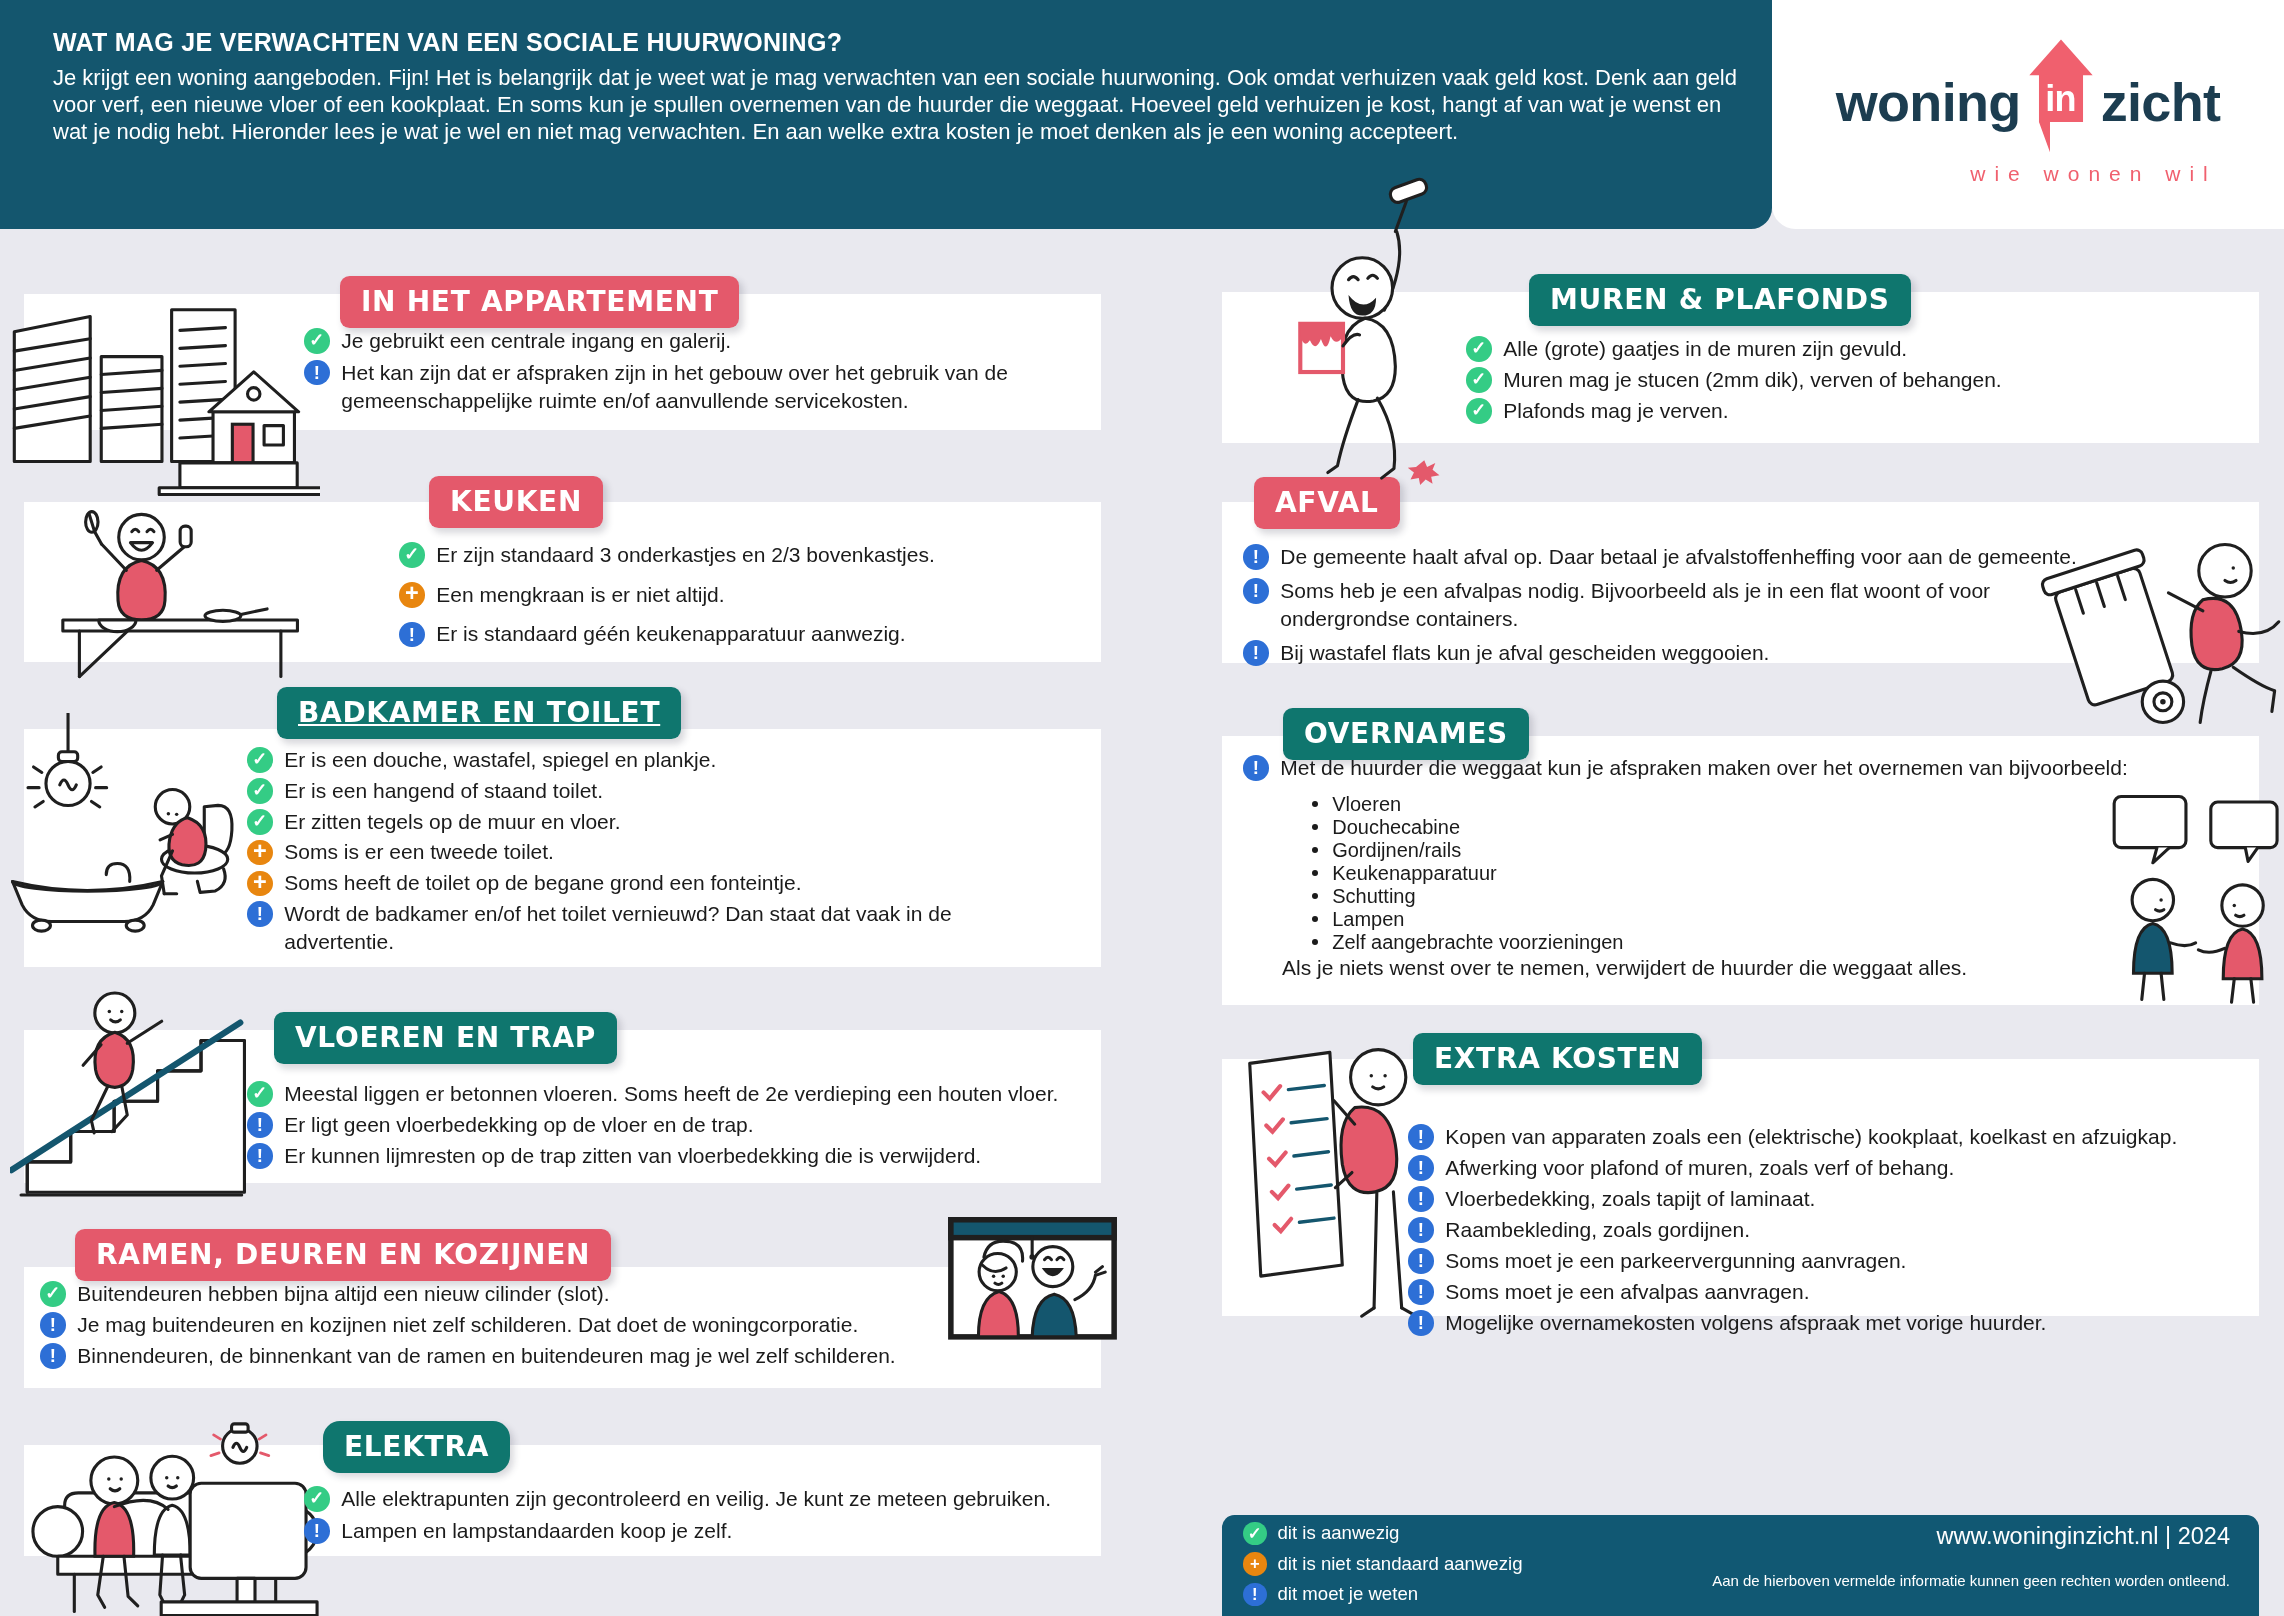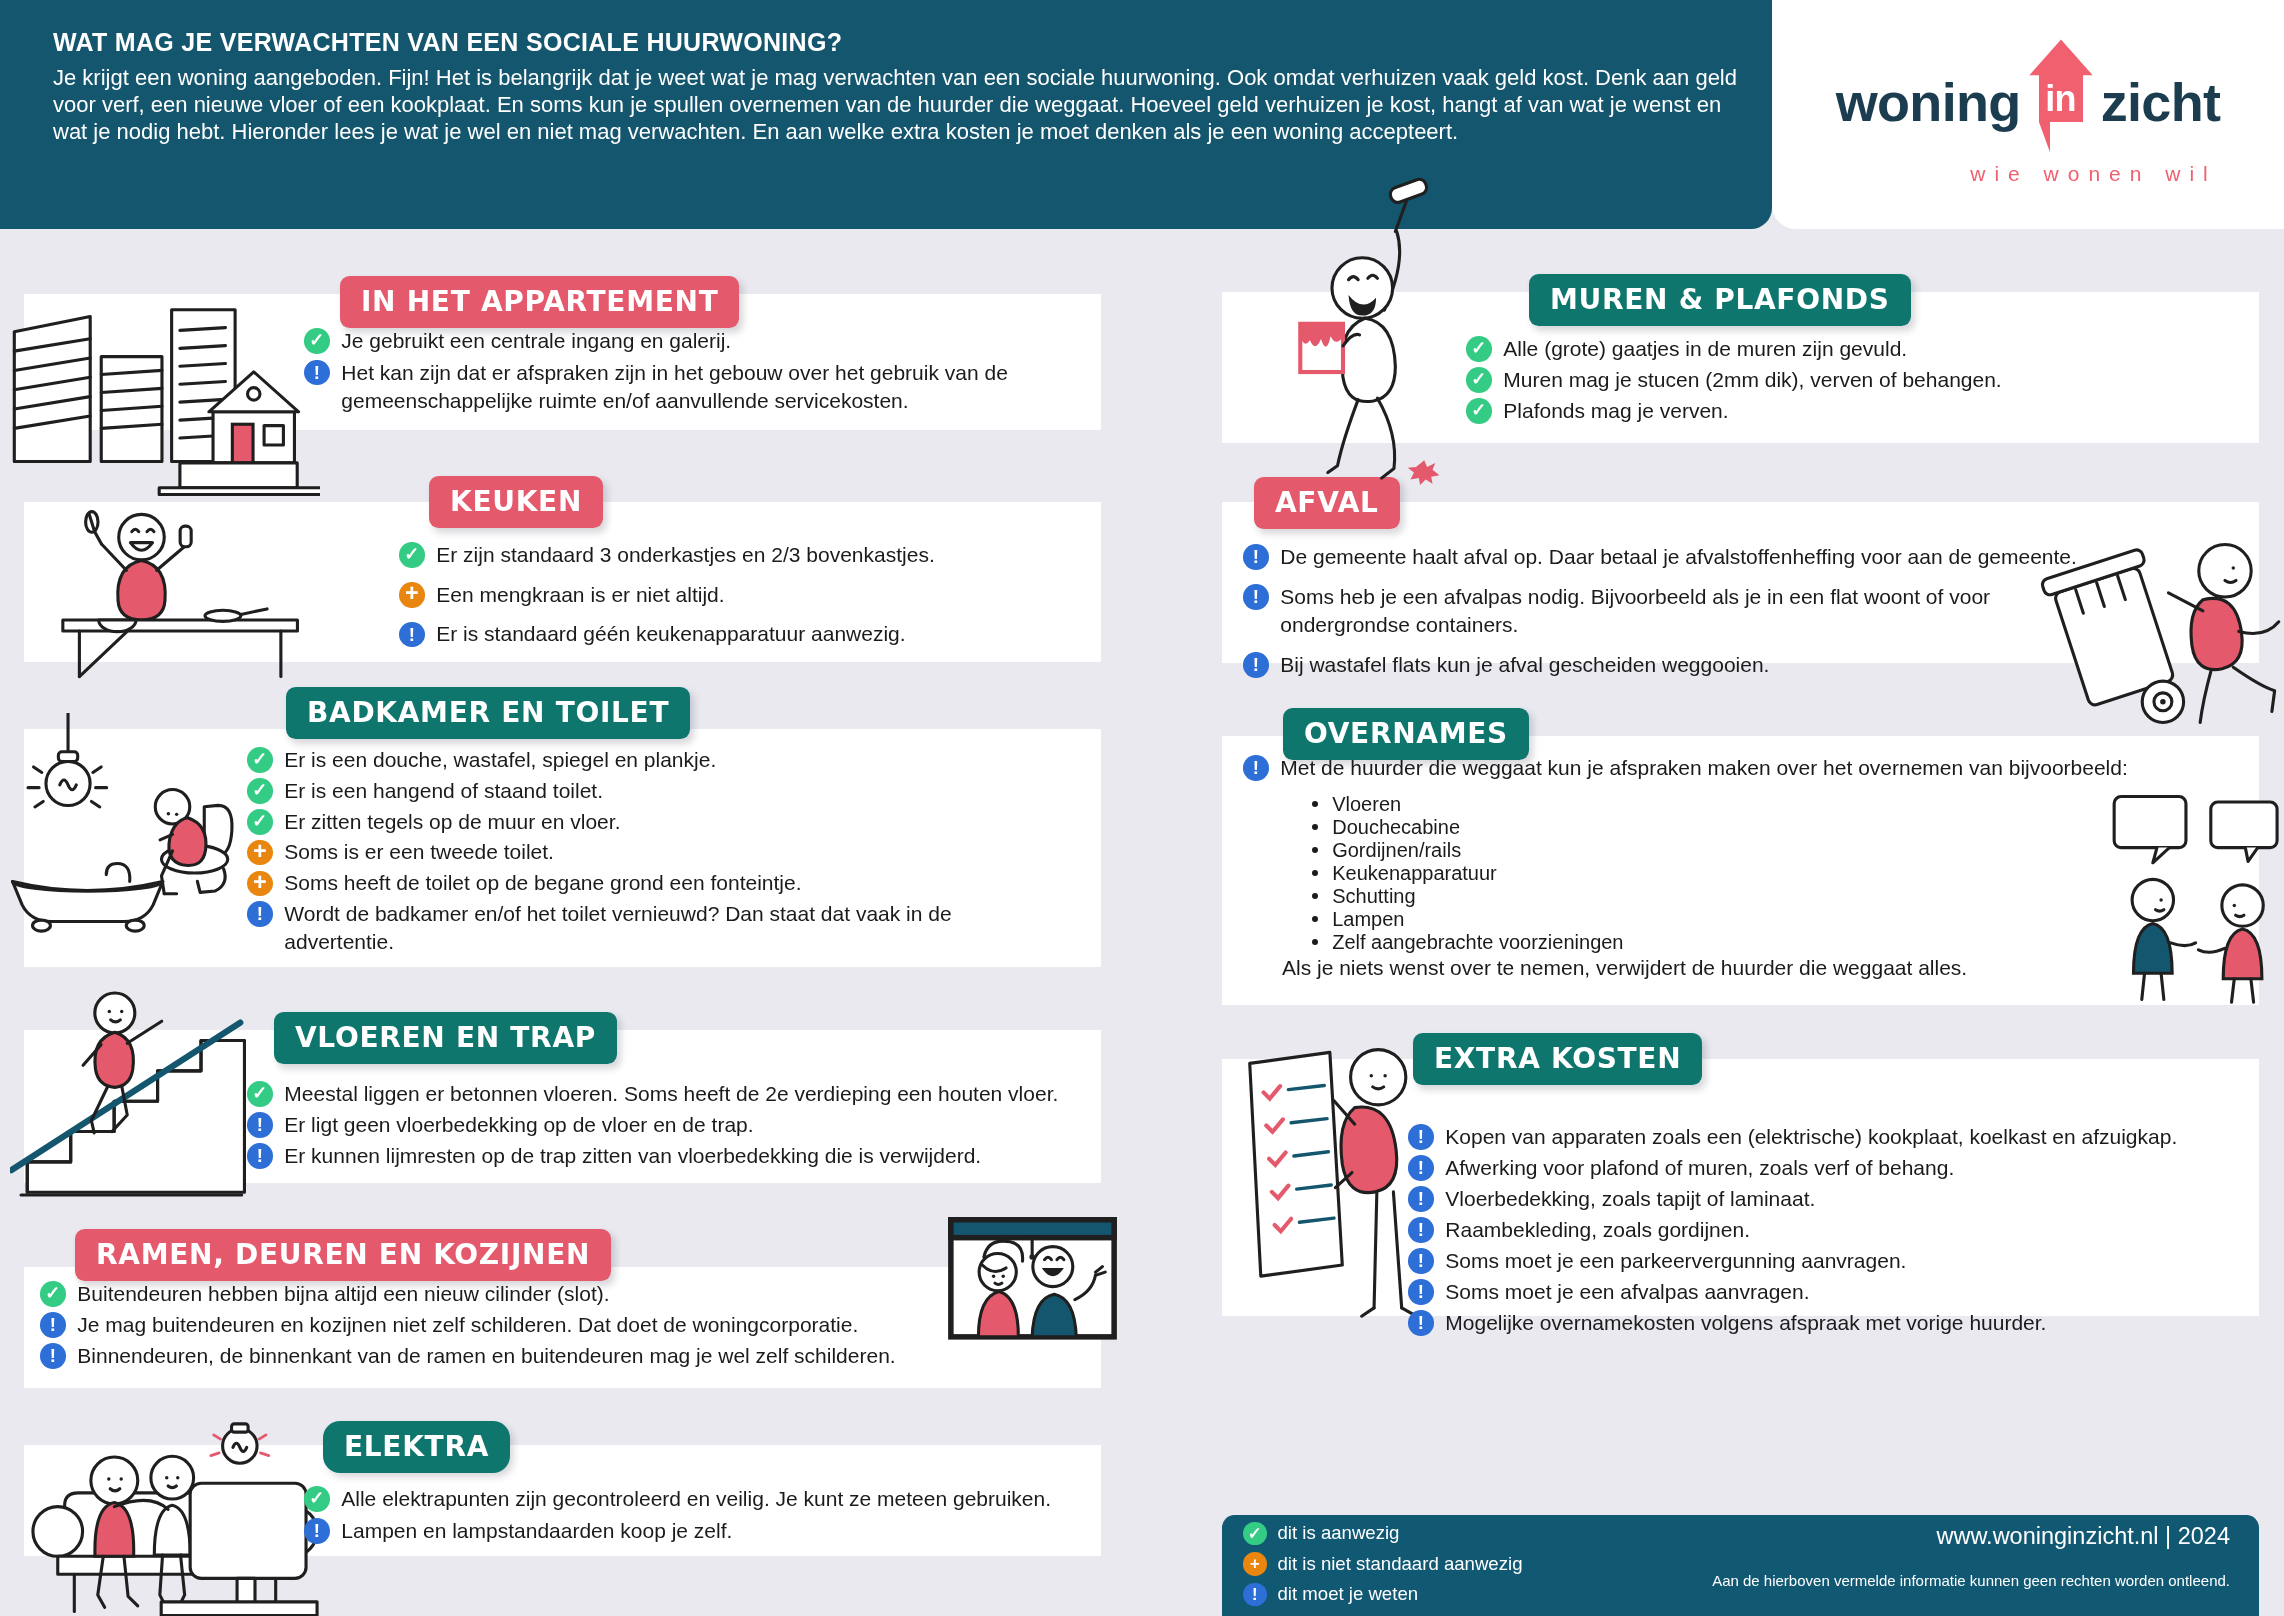--- a/index.html
+++ b/index.html
@@ -81,21 +81,21 @@
   <div class="card" style="left:24px;top:1267px;width:1077px;height:121px;"></div>
   <div class="card" style="left:24px;top:1445px;width:1077px;height:111px;"></div>
 
   <div class="card" style="left:1222px;top:292px;width:1037px;height:151px;"></div>
   <div class="card" style="left:1222px;top:502px;width:1037px;height:161px;"></div>
   <div class="card" style="left:1222px;top:736px;width:1037px;height:269px;"></div>
   <div class="card" style="left:1222px;top:1059px;width:1037px;height:257px;"></div>
 
   <div class="badge pink" style="left:340px;top:276px;">IN HET APPARTEMENT</div>
   <div class="badge pink" style="left:429px;top:476px;text-align:right;">KEUKEN</div>
-  <div class="badge teal" style="left:286px;top:687px;">BADKAMER EN TOILET</div>
+  <div class="badge teal" style="left:277px;top:687px;text-decoration:underline;">BADKAMER EN TOILET</div>
   <div class="badge teal" style="left:274px;top:1012px;">VLOEREN EN TRAP</div>
   <div class="badge pink" style="left:75px;top:1229px;">RAMEN, DEUREN EN KOZIJNEN</div>
   <div class="badge teal" style="left:323px;top:1421px;border-radius:17px;">ELEKTRA</div>
   <div class="badge teal" style="left:1529px;top:274px;">MUREN &amp; PLAFONDS</div>
   <div class="badge pink" style="left:1254px;top:477px;">AFVAL</div>
   <div class="badge teal" style="left:1283px;top:708px;">OVERNAMES</div>
   <div class="badge teal" style="left:1413px;top:1033px;">EXTRA KOSTEN</div>
 
   <div class="list" style="left:304px;top:327px;width:780px;">
     <div class="item">
@@ -199,21 +199,21 @@
     <div class="item">
         <span class="ico check"></span>
         <span>Muren mag je stucen (2mm dik), verven of behangen.</span>
       </div>
     <div class="item">
         <span class="ico check"></span>
         <span>Plafonds mag je verven.</span>
       </div>
   </div>
 
-  <div class="list" style="left:1243px;top:543px;width:932px;gap:12px;">
+  <div class="list" style="left:1243px;top:543px;width:932px;gap:6px;">
     <div class="item">
         <span class="ico info"></span>
         <span>De gemeente haalt afval op. Daar betaal je afvalstoffenheffing voor aan de gemeente.</span>
       </div>
     <div class="item">
         <span class="ico info"></span>
         <span style="max-width:829px;display:inline-block;">Soms heb je een afvalpas nodig. Bijvoorbeeld als je in een flat woont of voor ondergrondse containers.</span>
       </div>
     <div class="item">
         <span class="ico info"></span>

